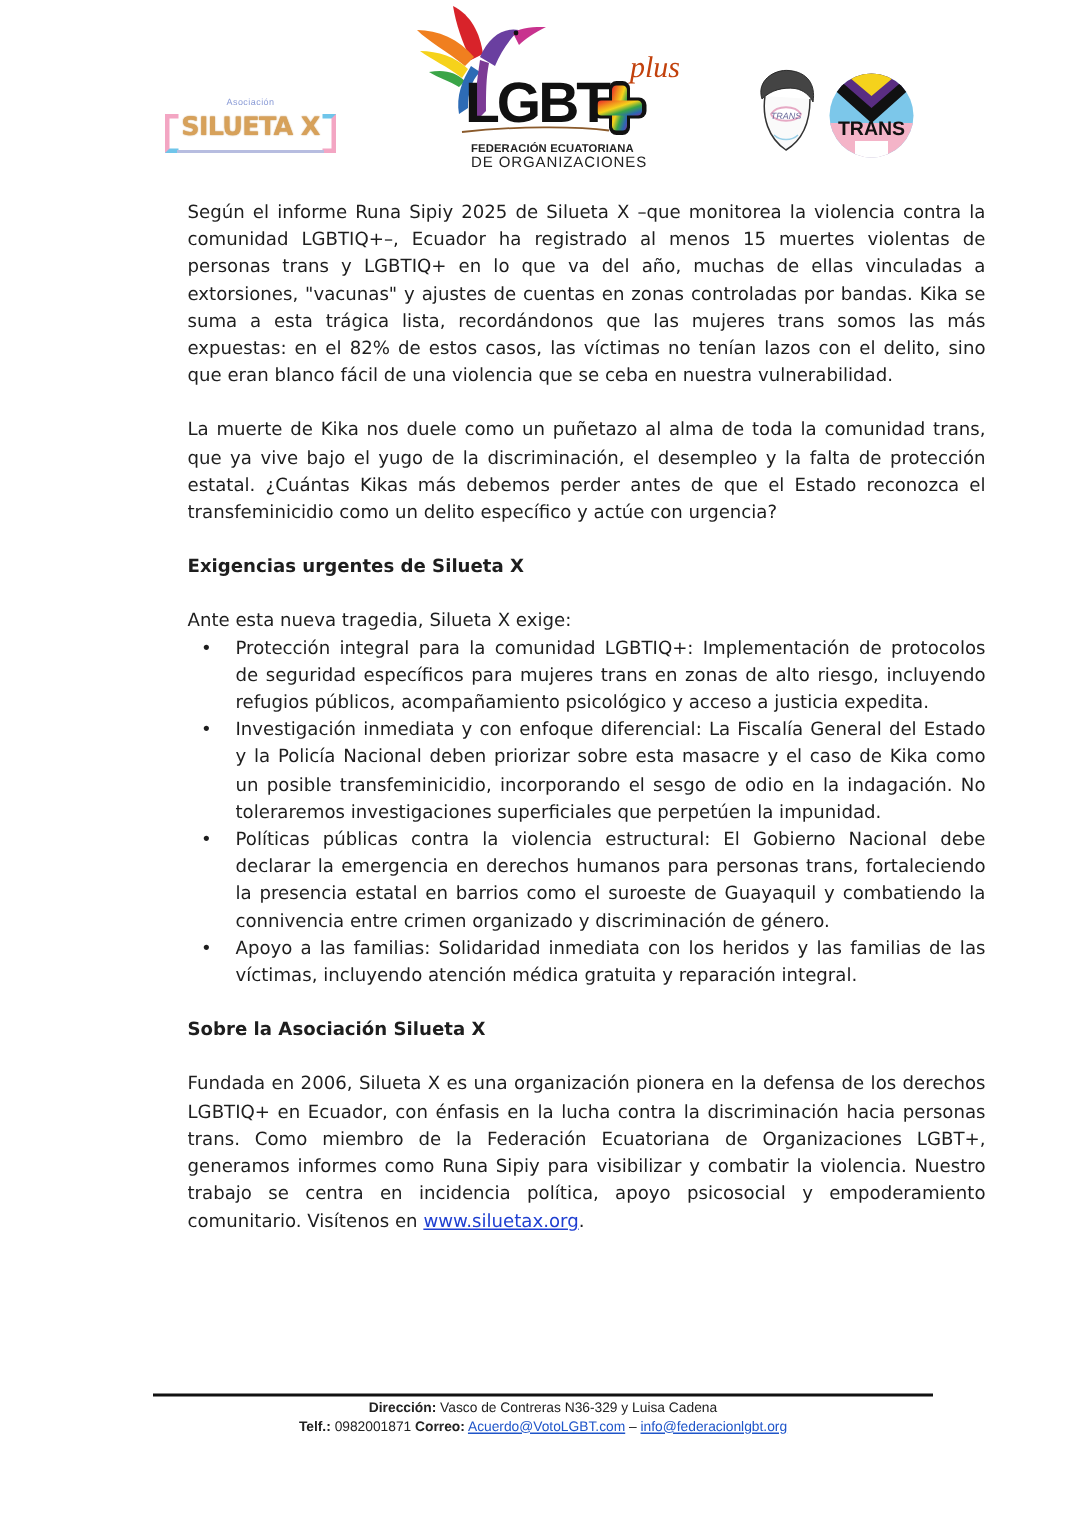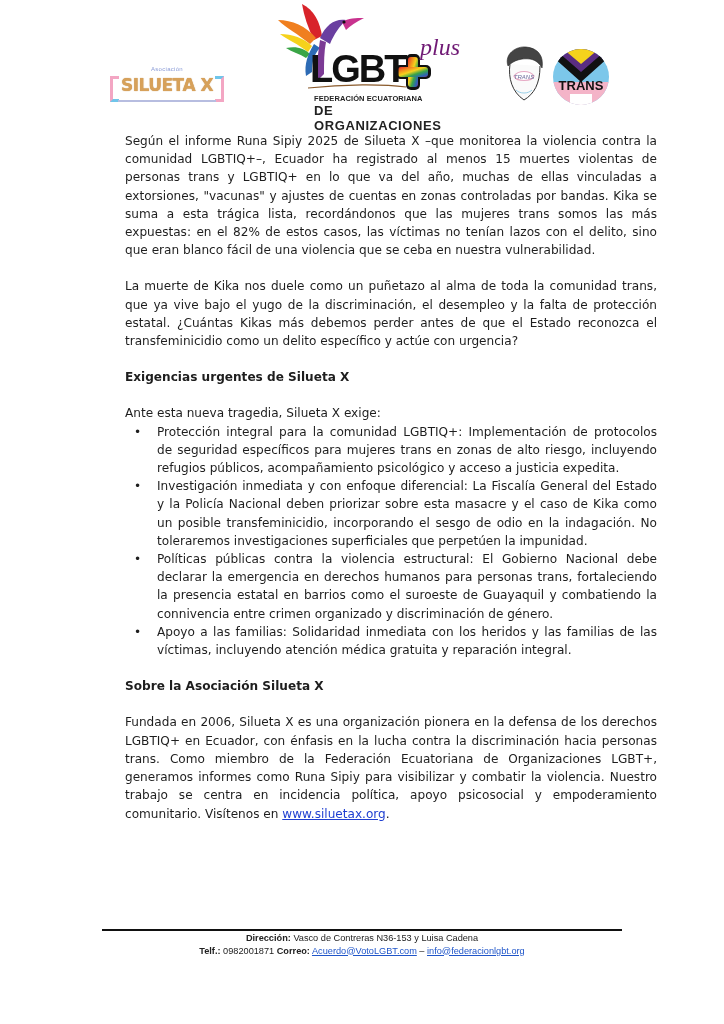--- a/index.html
+++ b/index.html
@@ -18,24 +18,24 @@
   .silueta .word { position: absolute; left: 12px; right: 12px; top: 9px; text-align: center;
                    font-size: 17px; font-weight: bold; color: #d7a15a;
                    font-family: "DejaVu Sans", sans-serif; letter-spacing: -0.5px;
                    text-shadow: 0 0 1px #b98641; }
   .silueta .line { position: absolute; left: 10px; right: 10px; top: 34px; height: 2px; background: #b7bde0; }
 
   .lgbt { left: 274px; top: 0; width: 186px; height: 112px; }
   .lgbt svg { position: absolute; left: 0; top: 0; }
   .lgbt .big { position: absolute; left: 36px; top: 48px; font-size: 38px; font-weight: bold;
                color: #111; letter-spacing: -2px; font-family: "Liberation Sans", sans-serif; }
-  .lgbt .plus-word { position: absolute; left: 146px; top: 34px; font-size: 24px; font-style: italic;
-                     font-family: "Liberation Serif", serif; color: #701a75; }
+  .lgbt .plus-word { position: absolute; left: 146px; top: 34px; font-size: 20px; font-style: italic;
+                     font-family: "Liberation Serif", serif; color: #c2410c; }
   .lgbt .fed1 { position: absolute; left: 40px; top: 94px; font-size: 7.5px; font-weight: bold; color: #222; letter-spacing: 0.1px; }
-  .lgbt .fed2 { position: absolute; left: 40px; top: 103px; font-size: 13px; font-weight: bold; color: #222; letter-spacing: 0.6px; }
+  .lgbt .fed2 { position: absolute; left: 40px; top: 103px; font-size: 10px; font-weight: normal; color: #222; letter-spacing: 0.6px; text-align: center; }
 
   .face { left: 502px; top: 44px; width: 44px; height: 60px; }
   .transcircle { left: 552px; top: 48px; width: 58px; height: 58px; }
 
   
   .page { position: absolute; left: 97px; top: 132px; width: 532px;
           font-family: "DejaVu Sans", sans-serif; font-size: 12.1px; line-height: 18.2px; color: #1e1e1e; margin-left: 28px; }
   .para { margin: 0; text-align: justify; }
   .gap { height: 18px; }
   .heading { margin: 0; font-weight: bold; }
@@ -144,15 +144,15 @@
   </ul>
   <div class="gap"></div>
   <p class="heading">Sobre la Asociación Silueta X</p>
   <div class="gap"></div>
   <p class="para"><span>Fundada en 2006, Silueta X es una organización pionera en la defensa de los derechos LGBTIQ+ en Ecuador, con énfasis en la lucha contra la discriminación hacia personas trans. Como miembro de la Federación Ecuatoriana de Organizaciones LGBT+, generamos informes como Runa Sipiy para visibilizar y combatir la violencia. Nuestro trabajo se centra en incidencia política, apoyo psicosocial y empoderamiento comunitario. Visítenos en </span><a class="link">www.siluetax.org</a><span>.</span></p>
   <div class="gap"></div>
 </div>
 
 <div class="footer-rule"></div>
 <div class="footer">
-  <div><span class="b">Dirección:</span><span> Vasco de Contreras N36-153 y Luisa Cadena</span></div>
+  <div><span class="b">Dirección:</span><span> Vasco de Contreras N36-329 y Luisa Cadena</span></div>
   <div><span class="b">Telf.:</span><span> 0982001871 </span><span class="b">Correo:</span> <a>Acuerdo@VotoLGBT.com</a><span> – </span><a>info@federacionlgbt.org</a></div>
 </div>
 
 </body></html>

